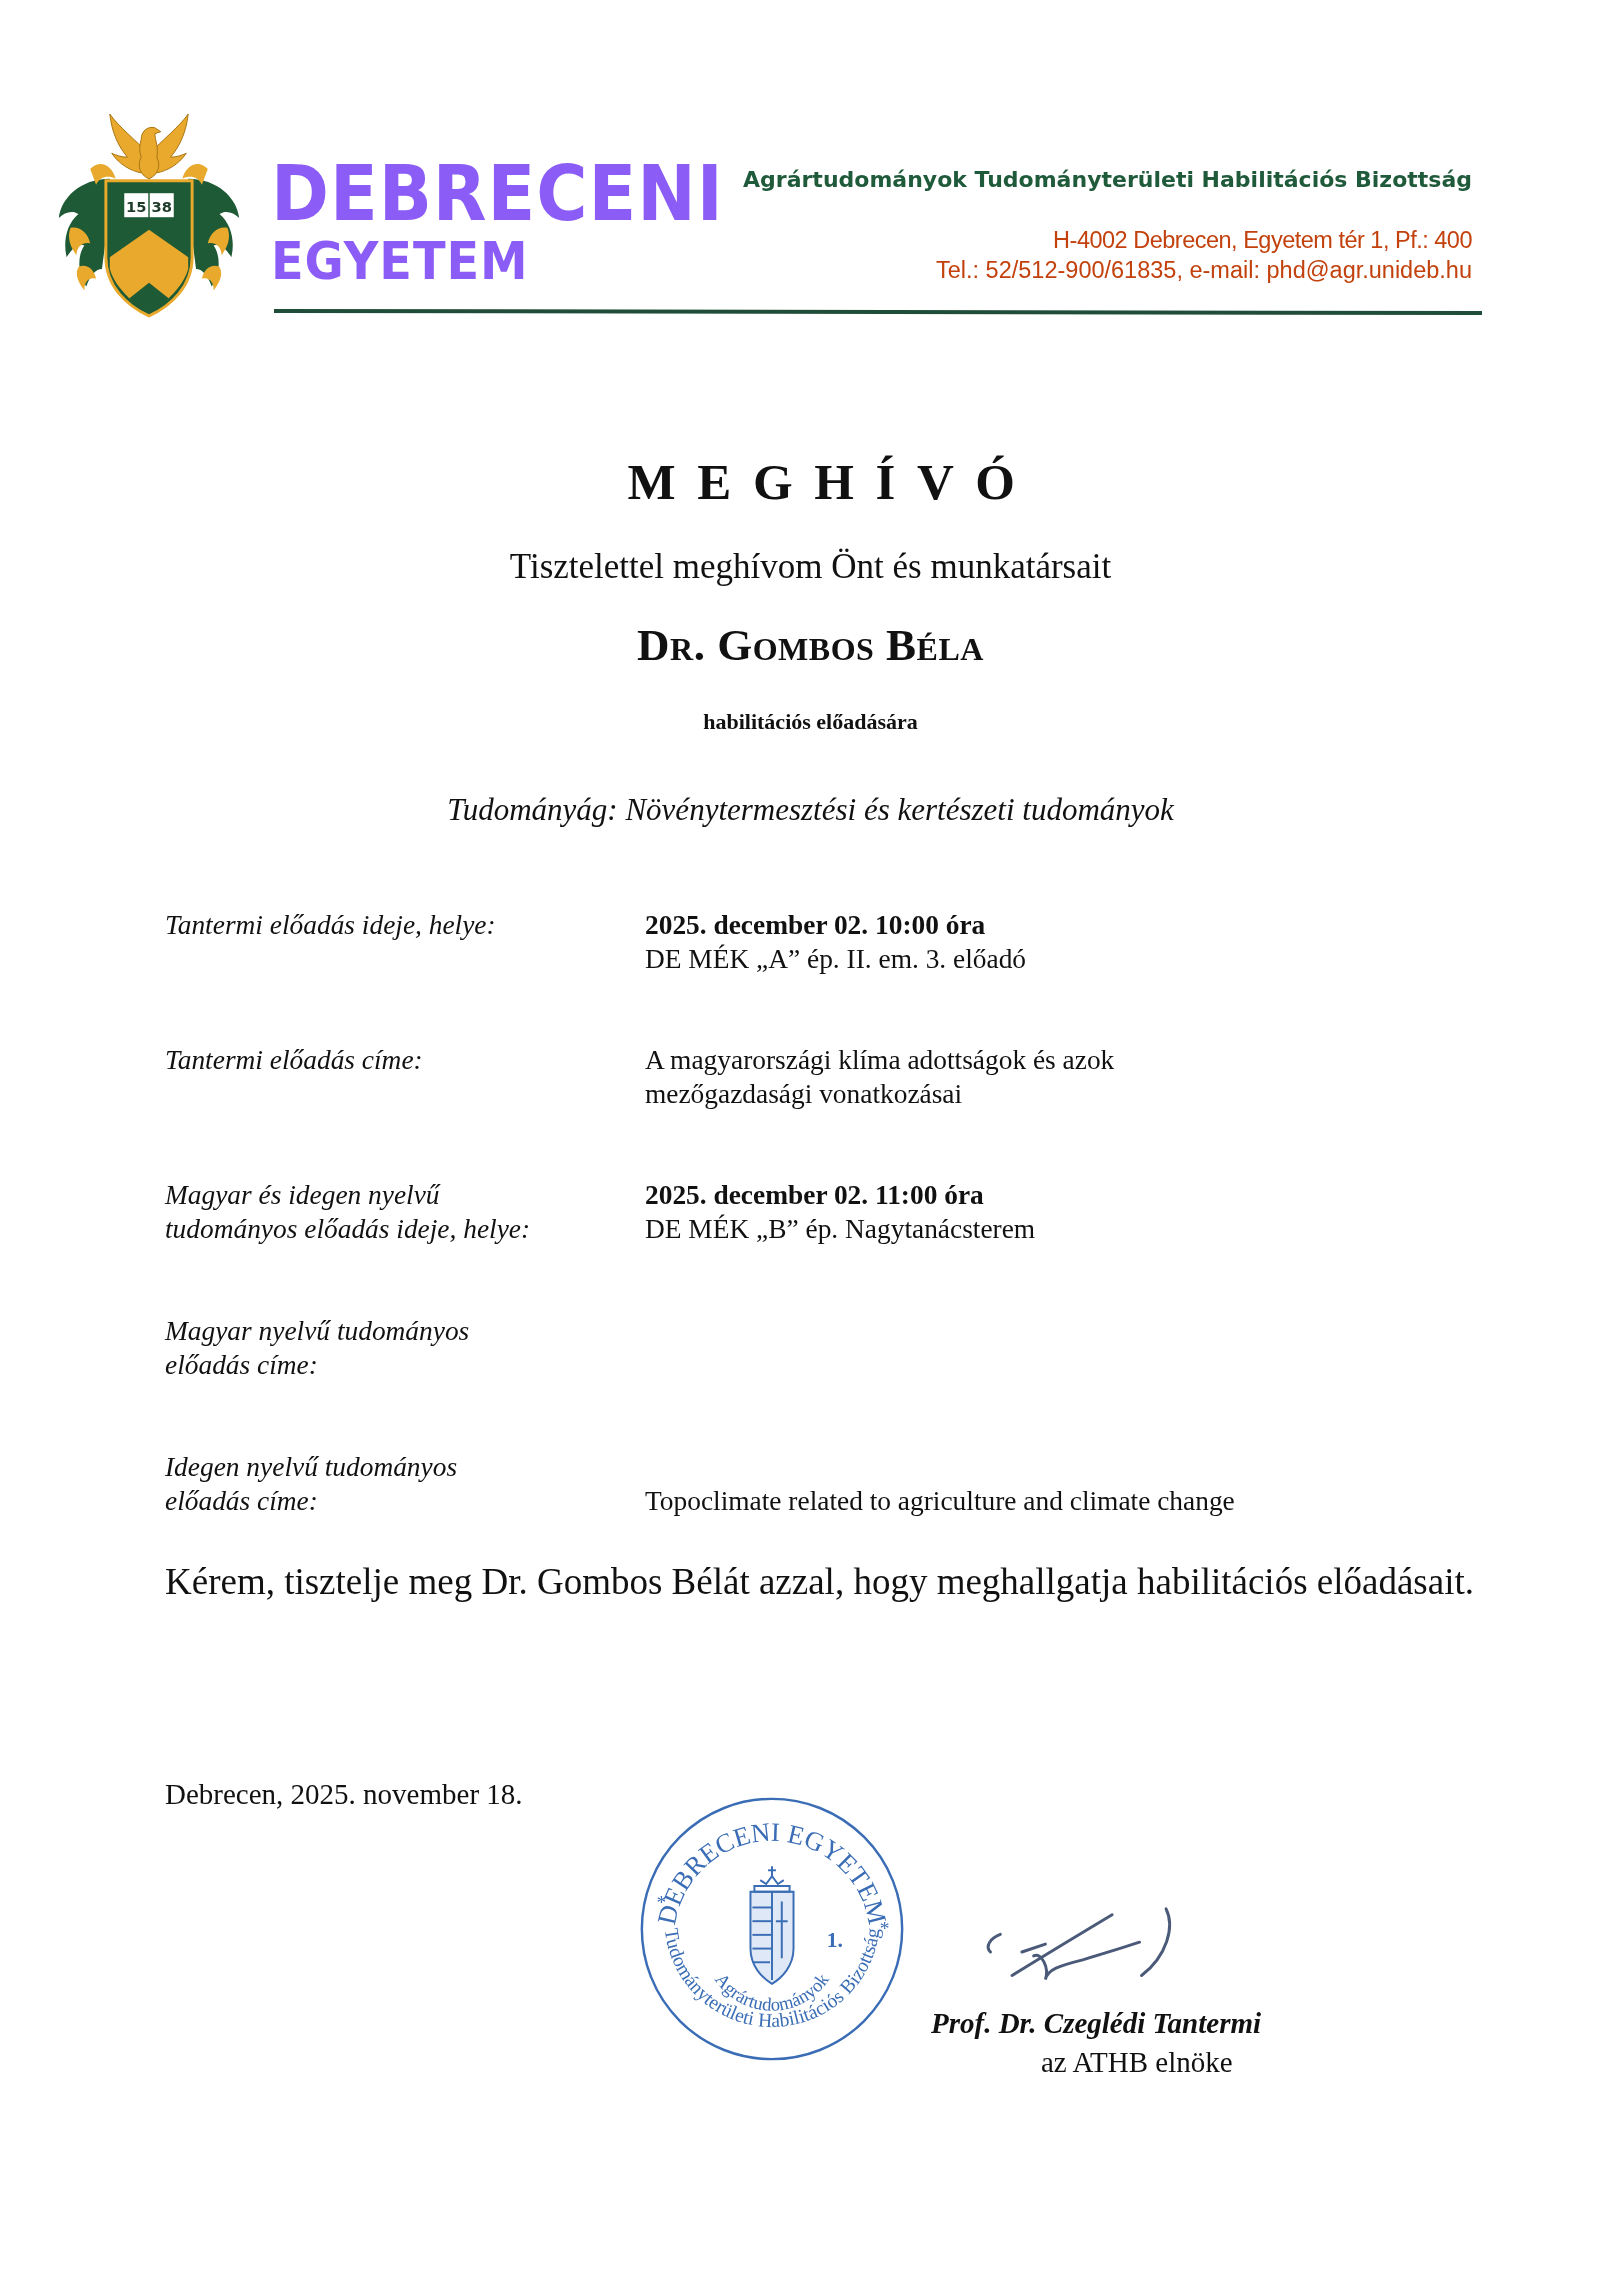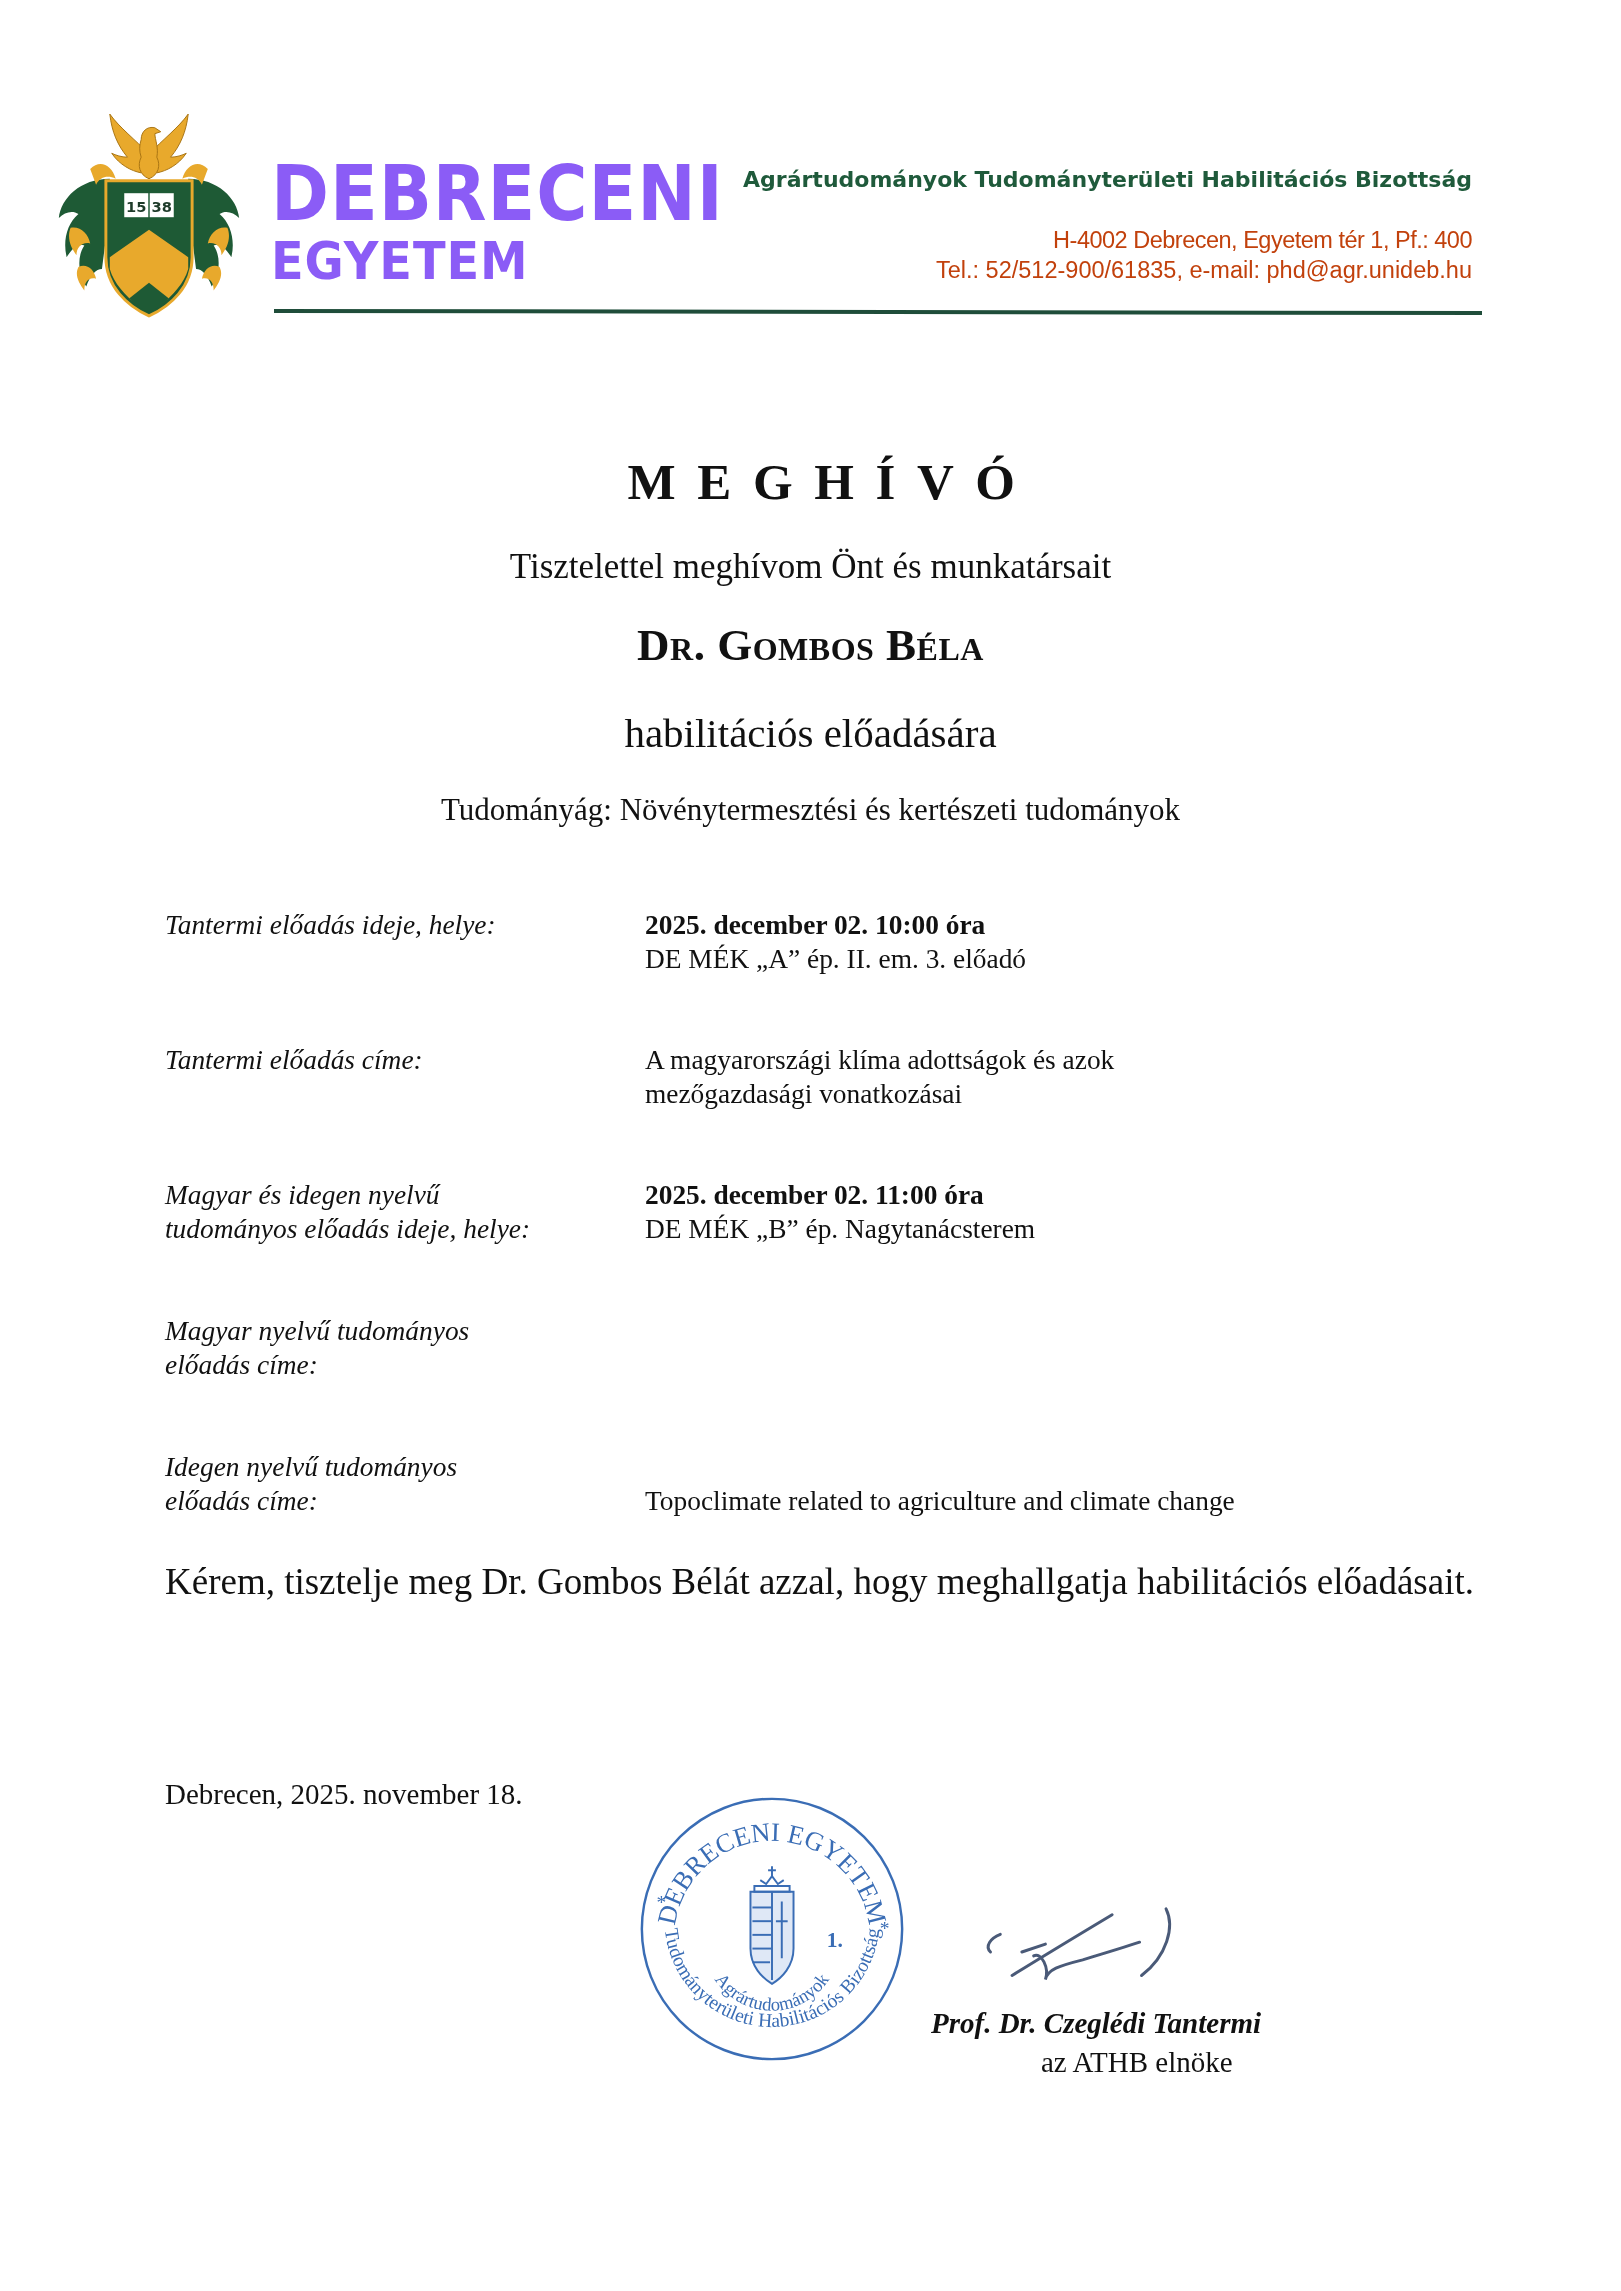--- a/index.html
+++ b/index.html
@@ -14,22 +14,22 @@
     .addr { right: 149px; font-family: "Liberation Sans", "DejaVu Sans", sans-serif; color: #c2410c; font-size: 23.5px; white-space: nowrap; text-align: right; }
     .addr1 { top: 227px; letter-spacing: -0.5px; }
     .addr2 { top: 257px; }
     .hr { left: 274px; top: 310px; width: 1208px; height: 3.9px; background: #1f4d3a; transform: rotate(0.1deg); }
 
     
     .center { left: 0; width: 1621px; text-align: center; white-space: nowrap; }
     .title { top: 453px; font-size: 51px; font-weight: bold; letter-spacing: 21.6px; padding-left: 21.6px; }
     .invite { top: 547px; font-size: 35px; }
     .person { top: 619px; font-size: 45px; font-weight: bold; font-variant: small-caps; letter-spacing: 0.5px; }
-    .habil { top: 709px; font-size: 41px; }
-    .field { top: 792px; font-size: 31px; }
+    .habil { top: 709px; font-size: 22px; font-weight: bold; }
+    .field { top: 792px; font-size: 31px; font-style: italic; }
 
     .row { left: 165px; width: 1304px; }
     .row .label { position: absolute; left: 0; top: 0; font-style: italic; font-size: 27.4px; line-height: 34px; width: 451px; }
     .row .value { position: absolute; left: 480px; top: 0; font-size: 27.4px; line-height: 34px; white-space: nowrap; }
     .row .value b { font-weight: bold; text-align: center; }
     .r1 { top: 908px; }
     .r2 { top: 1043px; }
     .r3 { top: 1178px; }
     .r4 { top: 1314px; }
     .r5 { top: 1450px; }

